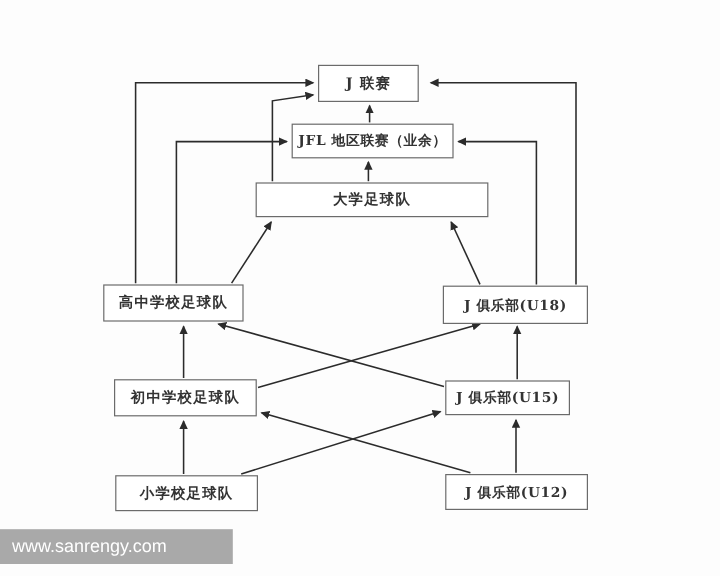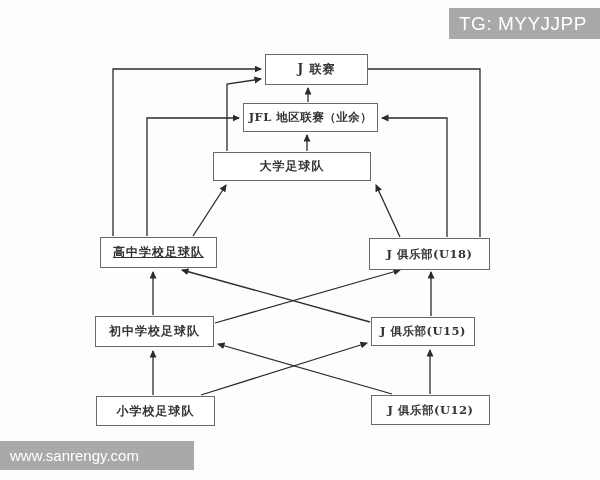--- a/index.html
+++ b/index.html
@@ -92,28 +92,27 @@
       <polyline points="215,323 400,270" marker-end="url(#ah)"></polyline>
       <polyline points="370,322 182,270" marker-end="url(#ah)"></polyline>
       <polyline points="431,316 431,272" marker-end="url(#ah)"></polyline>
       <polyline points="153,395 153,351" marker-end="url(#ah)"></polyline>
       <polyline points="201,395 367,343" marker-end="url(#ah)"></polyline>
       <polyline points="392,394 218,344" marker-end="url(#ah)"></polyline>
       <polyline points="430,394 430,350" marker-end="url(#ah)"></polyline>
     </svg>
 
   <div id="node-layer">
-      <div class="node" style="left: 265px; top: 54px; width: 103px; height: 31px;">J 联赛</div>
+      <div class="node" style="left: 265px; top: 54px; width: 84px; height: 31px;">J 联赛</div>
       <div class="node small-text" style="left: 243px; top: 103px; width: 135px; height: 29px;">JFL 地区联赛（业余）</div>
-      <div class="node" style="left: 213px; top: 152px; width: 158px; height: 29px;">大学足球队</div>
-      <div class="node" style="left: 100px; top: 237px; width: 117px; height: 31px; text-decoration: underline;">高中学校足球队</div>
+      <div class="node" style="left: 213px; top: 152px; width: 194px; height: 29px;">大学足球队</div>
+      <div class="node" style="left: 86px; top: 237px; width: 117px; height: 31px;">高中学校足球队</div>
       <div class="node small-text" style="left: 369px; top: 238px; width: 121px; height: 32px;">J 俱乐部(U18)</div>
       <div class="node" style="left: 95px; top: 316px; width: 119px; height: 31px;">初中学校足球队</div>
       <div class="node small-text" style="left: 371px; top: 317px; width: 104px; height: 29px;">J 俱乐部(U15)</div>
       <div class="node" style="left: 96px; top: 396px; width: 119px; height: 30px;">小学校足球队</div>
       <div class="node small-text" style="left: 371px; top: 395px; width: 119px; height: 30px; text-align: right;">J 俱乐部(U12)</div>
     </div>
 
-  <div class="watermark top-right">TG: MYYJJPP</div>
 
   <div class="watermark bottom-left">www.sanrengy.com</div>
 
 </div>
 
 </body></html>

